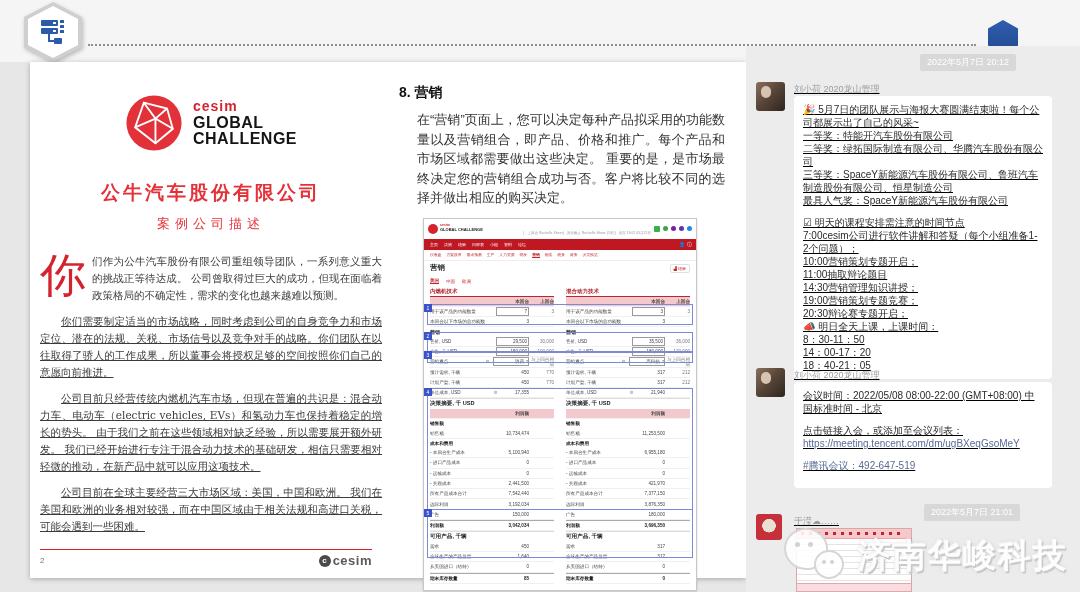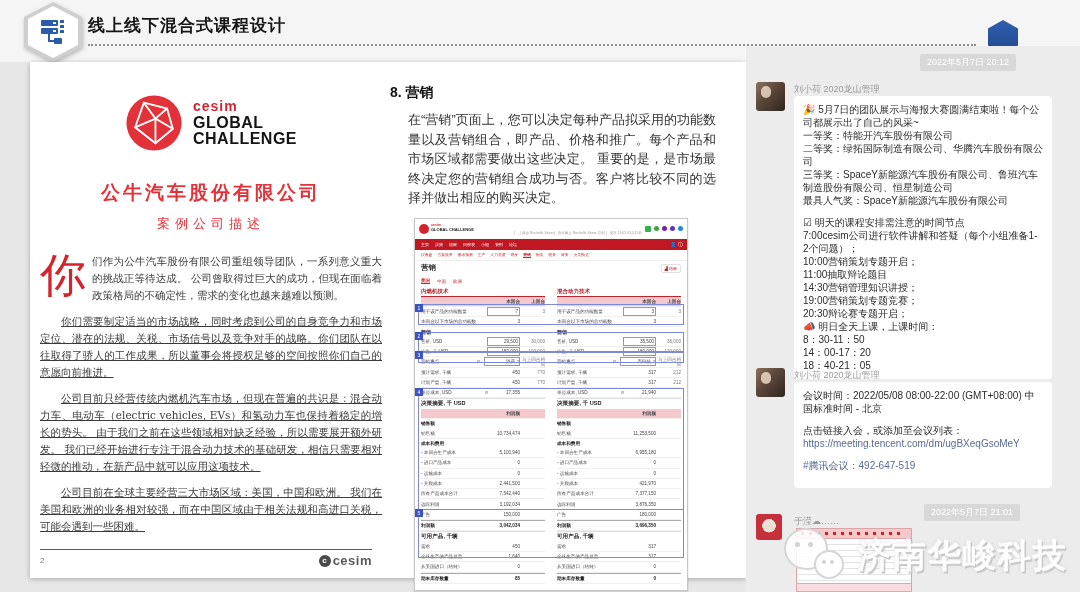--- a/index.html
+++ b/index.html
@@ -31,21 +31,21 @@
   .doc-body p.ind{text-indent:2em;text-decoration:underline;}
   .dropcap{float:left;font-size:46px;line-height:.9;color:#d5232e;margin:2px 6px 0 0;font-family:"DejaVu Serif","Liberation Serif",serif;}
   .doc-footer{position:absolute;left:10px;top:487px;width:332px;}
   .doc-footer .redline{border-top:1.5px solid #d5232e;}
   .doc-footer .frow{display:flex;justify-content:space-between;align-items:center;margin-top:3px;}
   .pagenum{font-size:8px;color:#777;}
   .flogo{display:flex;align-items:center;gap:2px;color:#5a5a5a;font-weight:bold;font-size:13px;letter-spacing:.5px;}
   .flogo .fc{display:inline-flex;width:12px;height:12px;border-radius:50%;background:#4a4a4a;color:#fff;font-size:8px;align-items:center;justify-content:center;font-weight:bold;}
 
   
-  .mid{position:absolute;left:360px;top:22px;width:334px;}
+  .mid{position:absolute;left:369px;top:22px;width:334px;}
   .mid h2{margin:0;font-size:14px;font-weight:bold;color:#101010;}
   .mid .mbody{margin:8px 0 0 18px;width:308px;font-size:13px;line-height:1.5;color:#333;text-align:justify;}
 
   
   .shot{position:relative;margin:10px 0 0 24px;width:272px;height:371px;border:1px solid #c7c7c7;background:#fff;box-shadow:0 1px 2px rgba(0,0,0,.15);overflow:hidden;}
   .shot-top{height:20px;display:flex;justify-content:space-between;align-items:center;padding:0 4px;}
   .shot-logo{display:flex;align-items:center;gap:2px;}
   .shot-logo .sdot{width:10px;height:10px;border-radius:50%;background:#d5232e;}
   .shot-logo .slt{font-size:4px;font-weight:bold;color:#222;line-height:1.1;}
   .shot-logo .slt .sb{color:#d5232e;display:block;font-size:3.5px;}
@@ -83,21 +83,21 @@
   .srow.pinkband{background:#f4c9ce;}
   .srow.pinkband .v1{font-weight:bold;color:#4a4a4a;}
   .srow.boldrow{font-weight:bold;color:#222;border-bottom:none;}
   .srow.boldval{font-weight:bold;color:#222;border-top:.6px solid #aaa;}
   .sbadge{position:absolute;left:0;width:8px;height:8px;background:#3b52c9;color:#fff;font-size:5px;display:flex;align-items:center;justify-content:center;z-index:3;}
   .annot{position:absolute;left:3px;right:3px;border:1px solid #7d88d8;pointer-events:none;z-index:2;}
 
   
   .chat{position:absolute;left:746px;top:46px;width:334px;height:546px;background:#ececec;}
   .tbadge{position:absolute;background:#d8d8d8;color:#fff;font-size:9px;padding:2px 7px;border-radius:2px;white-space:nowrap;}
-  .msg{position:absolute;left:8px;right:8px;}
+  .msg{position:absolute;left:8px;right:8px;text-decoration:underline;}
   .avatar{position:absolute;left:2px;top:0;width:29px;height:29px;border-radius:3px;}
   .avatar.photo{background:linear-gradient(135deg,#8a715c 0%,#5a463a 45%,#2e251e 100%);}
   .avatar.photo::after{content:"";position:absolute;left:5px;top:4px;width:10px;height:12px;border-radius:5px;background:rgba(235,215,195,.85);}
   .avatar.red{background:radial-gradient(circle at 50% 45%,#e8e0d2 0 34%,#c5303a 36%);}
   .mname{margin-left:40px;font-size:9px;color:#9b9b9b;height:14px;line-height:14px;overflow:hidden;white-space:nowrap;}
   .bubble{margin-left:40px;width:258px;background:#fff;border-radius:4px;padding:7px 9px;font-size:10px;line-height:1.3;color:#2b2b2b;box-sizing:border-box;}
   .ln{min-height:13px;word-break:break-all;}
   .ln.blank{height:9px;min-height:9px;}
   .ln.link{color:#576b95;}
   .thumb{position:absolute;left:42px;top:14px;width:116px;height:120px;background:#fff;border:1px solid #d9a7a7;box-sizing:border-box;overflow:hidden;}
@@ -136,21 +136,20 @@
             <rect x="20" y="7" width="4" height="3" rx="0.5"></rect>
             <rect x="20" y="12" width="4" height="3" rx="0.5"></rect>
           </g>
           <g fill="#ffffff">
             <rect x="13" y="4" width="3" height="2"></rect>
             <rect x="13" y="12" width="3" height="2"></rect>
           </g>
         </svg>
       </div>
     </div>
-    <div class="hdr-title">线上线下混合式课程设计</div>
     <div class="dotline"></div>
     <div class="hex-blue"></div>
   </div>
 
   <div class="slide">
 
     <div class="doc">
       <div class="doc-logo">
         <svg width="58" height="58" viewBox="0 0 40 40">
           <circle cx="20" cy="20" r="19" fill="#e23139"></circle>

